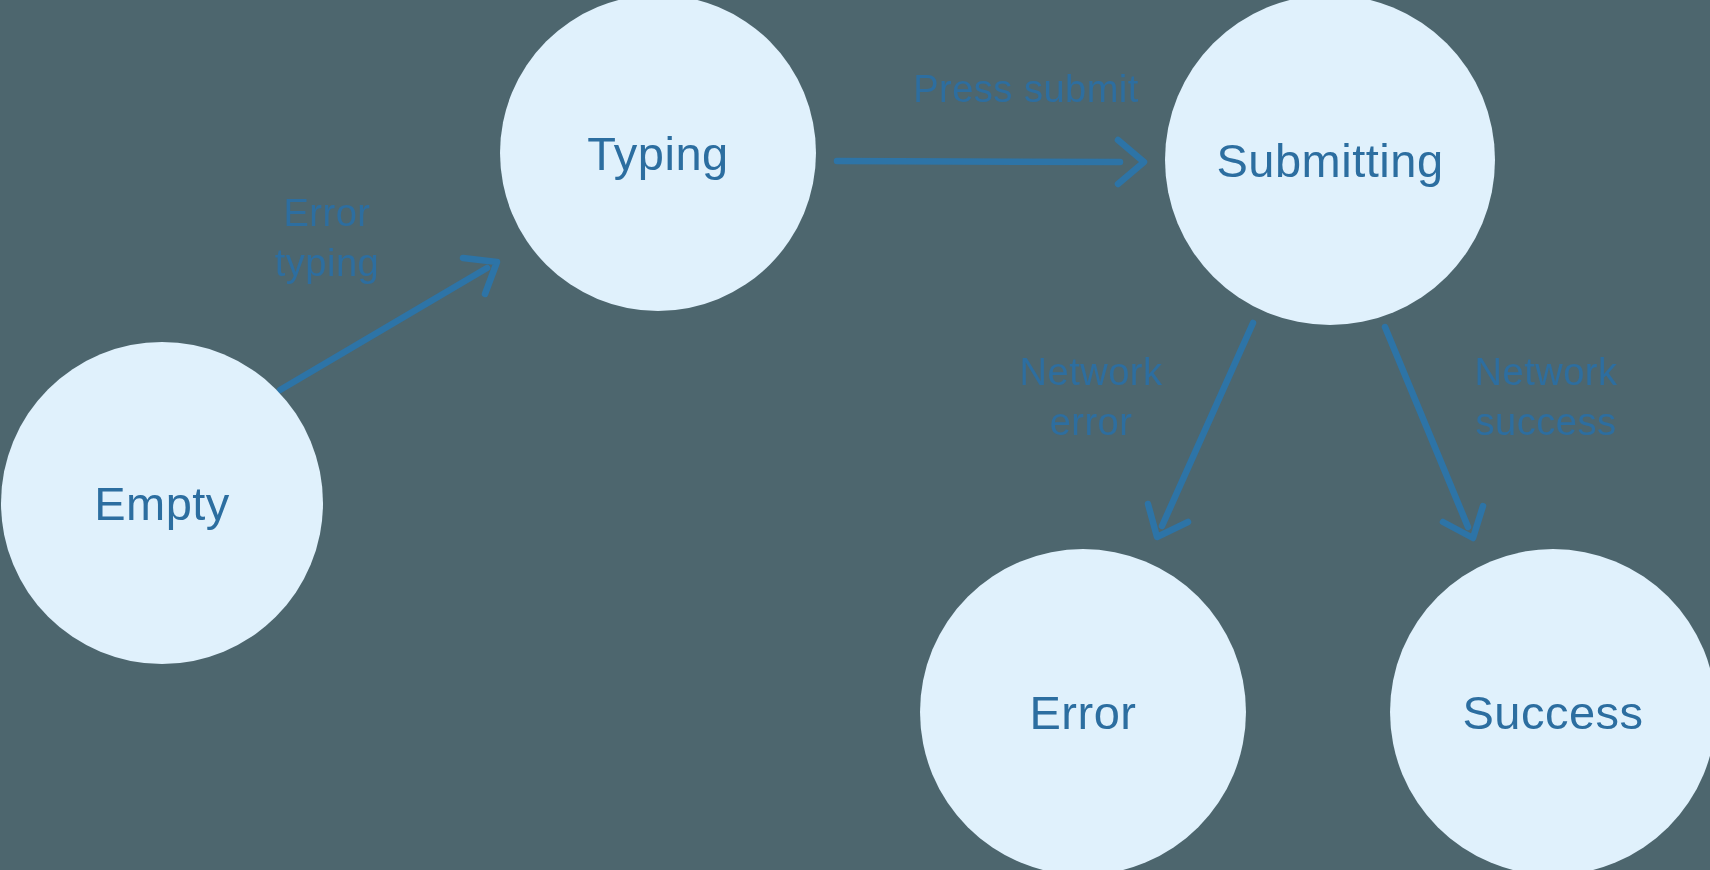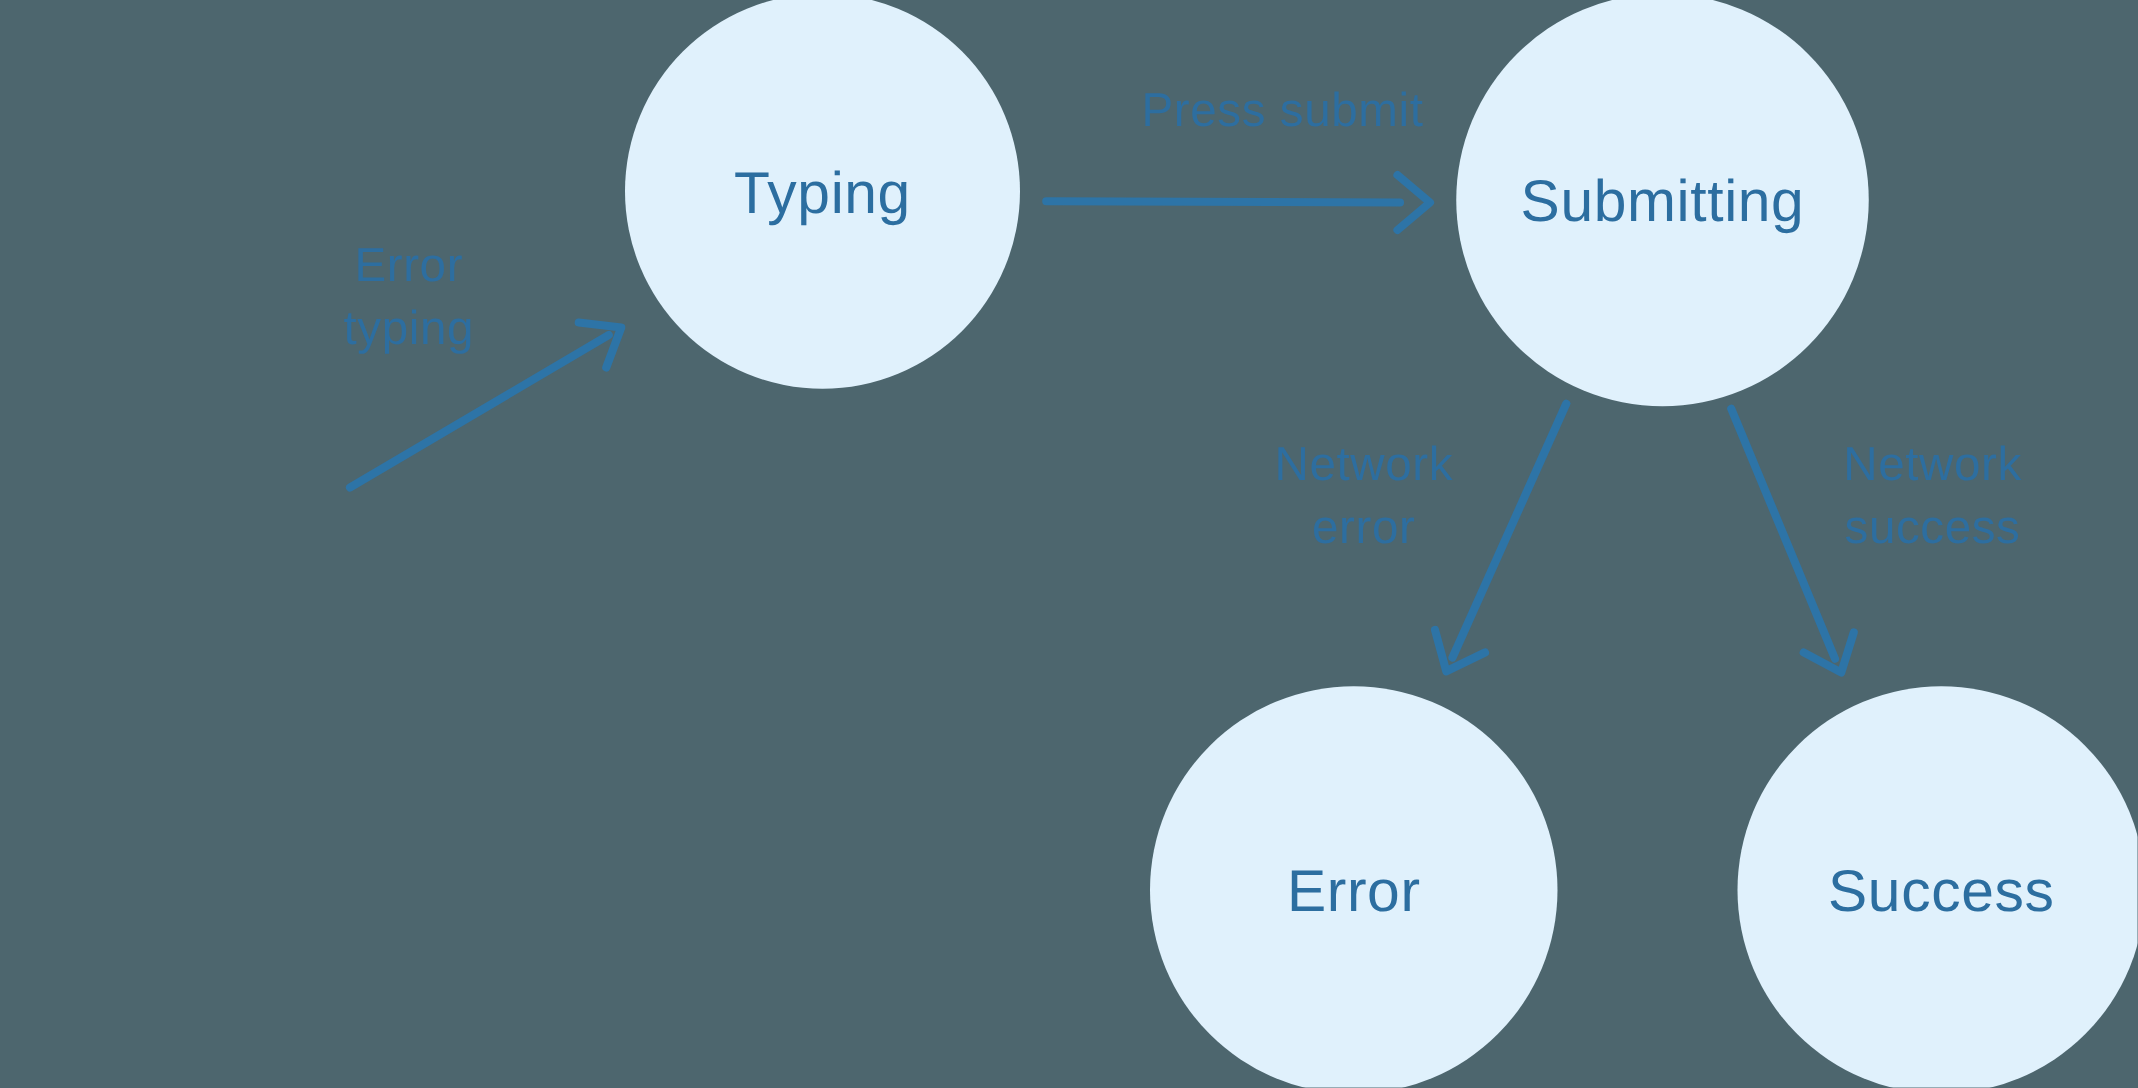--- a/index.html
+++ b/index.html
@@ -84,20 +84,23 @@
     <path d="M837,161 L1120,162"></path>
     <path d="M1118,140 L1144,162 L1118,184"></path>
 
     <path d="M1253,323 L1162,526"></path>
     <path d="M1148,504 L1157,537 L1188,522"></path>
 
     <path d="M1385,327 L1468,527"></path>
     <path d="M1443,522 L1473,538 L1483,506"></path>
   </svg>
 
+  <div class="state-node node-empty">
+    <span class="state-label">Empty</span>
+  </div>
 
   <div class="state-node node-typing">
     <span class="state-label">Typing</span>
   </div>
 
   <div class="state-node node-submitting">
     <span class="state-label">Submitting</span>
   </div>
 
   <div class="state-node node-error">

